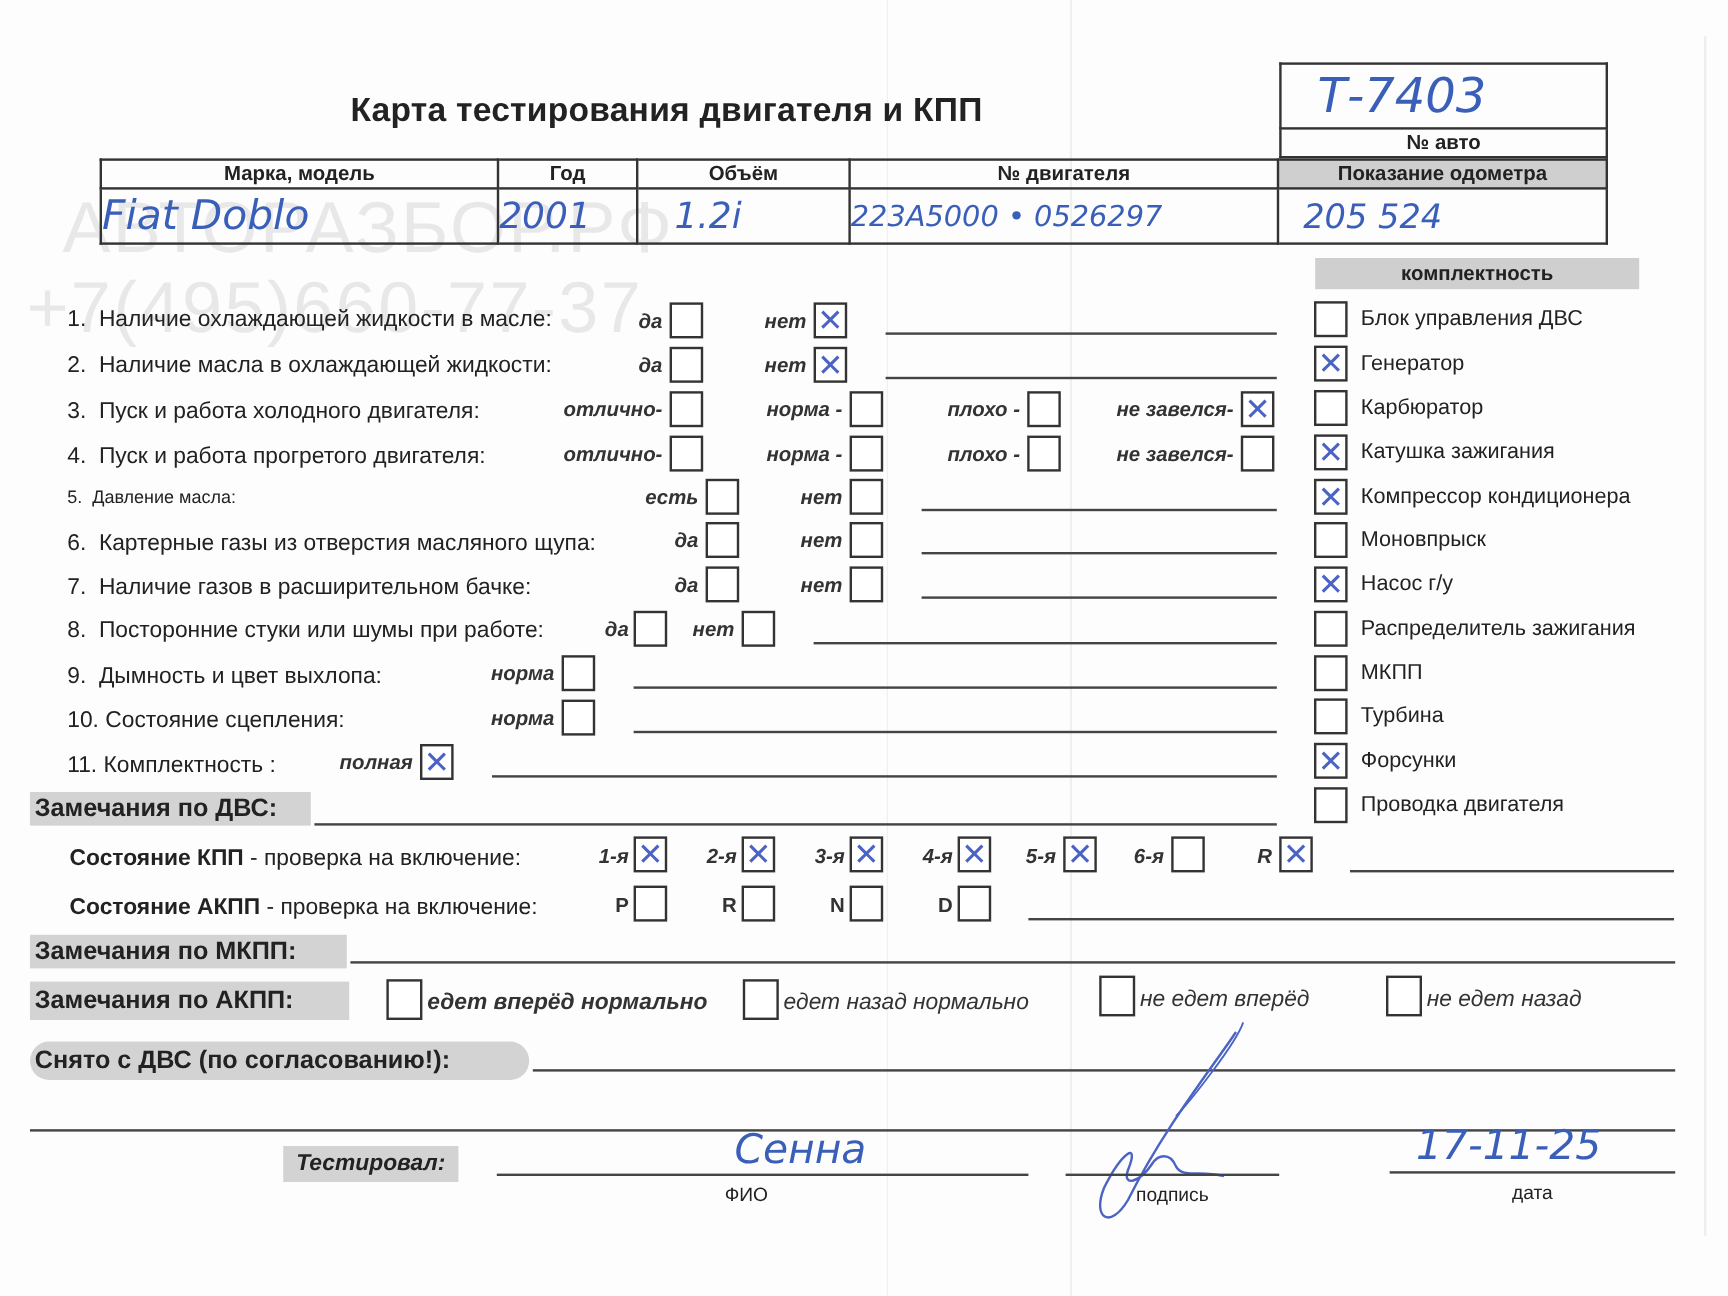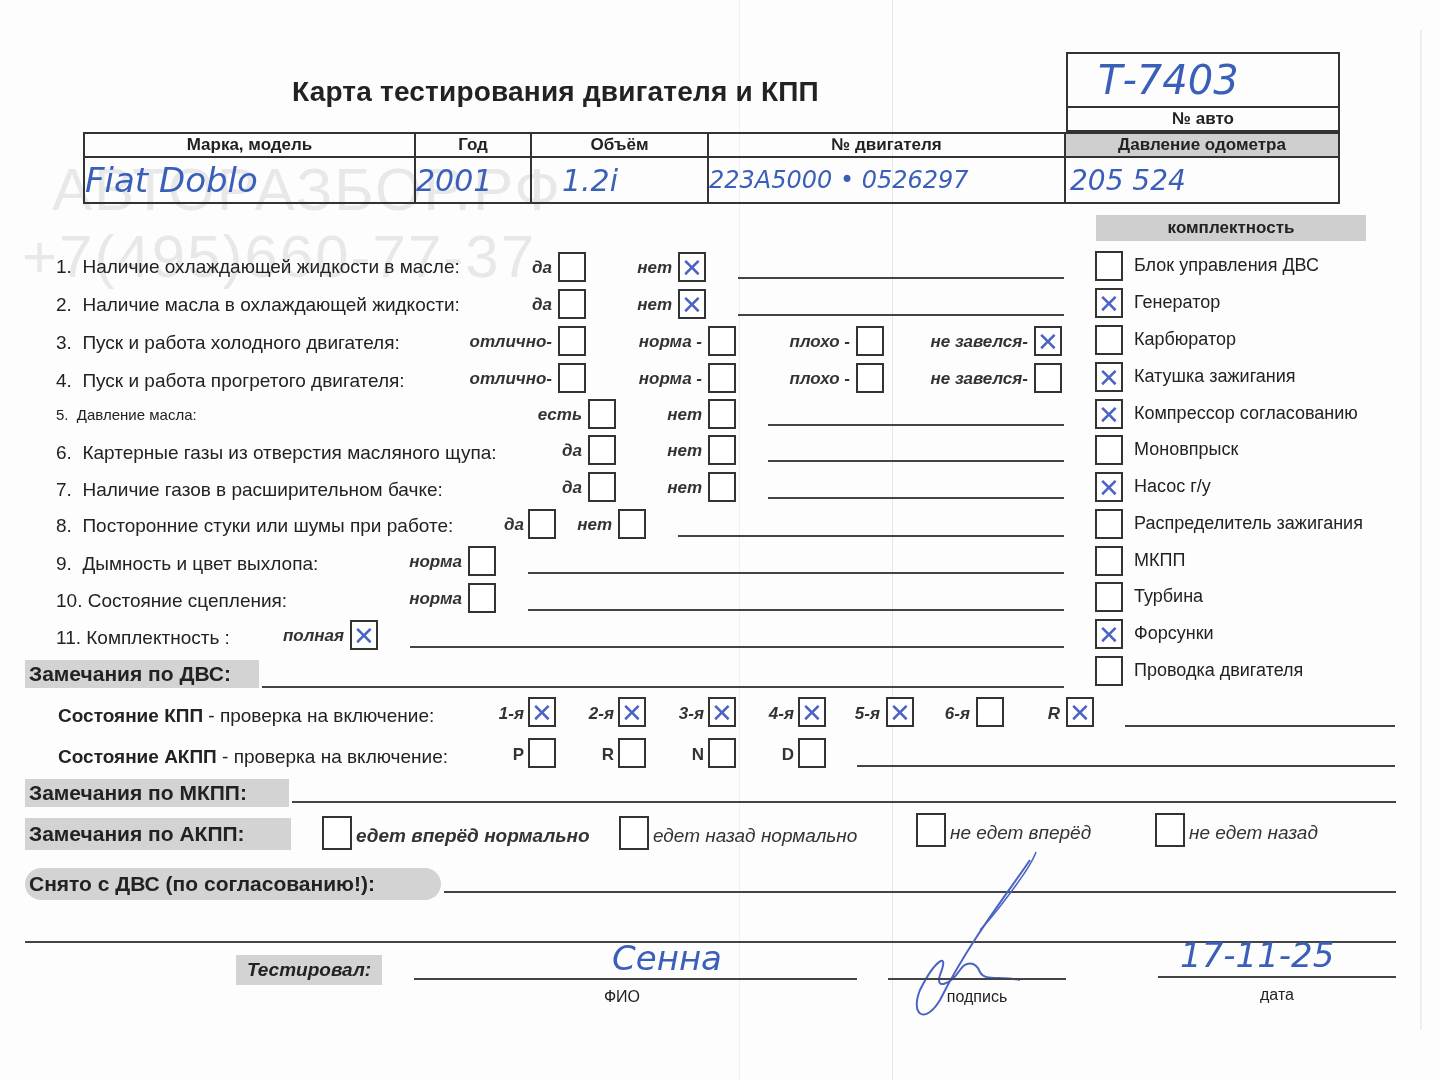--- a/index.html
+++ b/index.html
@@ -47,28 +47,28 @@
 </tbody>
   </table>
 
 <table class="hdr" style="left:83px;top:132px;width:1257px;">
   <tbody>
       <tr>
     <td class="th" style="width:329px;">Марка, модель</td>
     <td class="th" style="width:114px;">Год</td>
     <td class="th" style="width:175px;">Объём</td>
     <td class="th" style="width:355px;">№ двигателя</td>
-    <td class="th grey">Давление одометра</td>
+    <td class="th grey">Показание одометра</td>
   </tr>
   <tr>
     <td class="tv hand" style="font-size:34px;">Fiat Doblo</td>
     <td class="tv hand" style="font-size:30px;">2001</td>
     <td class="tv hand" style="font-size:30px;padding-left:30px;">1.2i</td>
     <td class="tv hand" style="font-size:24px;">223A5000 • 0526297</td>
-    <td class="tv hand" style="font-size:28px;padding-left:4px;">205 524</td>
+    <td class="tv hand" style="font-size:28px;padding-left:20px;">205 524</td>
   </tr>
 </tbody>
   </table>
 
 <div class="abs" style="left:1096px;top:215px;width:270px;height:26px;background:#cfcfcf;font-weight:bold;font-size:17px;text-align:center;line-height:26px;">комплектность</div>
 
 <div class="abs" style="left:56px;top:256px;font-size:19px;">
   <span>1.</span>&nbsp;
   <span>Наличие охлаждающей жидкости в масле:</span>
 </div>
@@ -199,21 +199,21 @@
   <div class="kit-label" style="left:1134px;top:329px;">Карбюратор</div>
 
   <div class="cb" style="left:1095px;top:362px;">
       <span class="x">✕</span>
     </div>
   <div class="kit-label" style="left:1134px;top:366px;">Катушка зажигания</div>
 
   <div class="cb" style="left:1095px;top:399px;">
       <span class="x">✕</span>
     </div>
-  <div class="kit-label" style="left:1134px;top:403px;">Компрессор согласованию</div>
+  <div class="kit-label" style="left:1134px;top:403px;">Компрессор кондиционера</div>
 
   <div class="cb" style="left:1095px;top:435px;"></div>
   <div class="kit-label" style="left:1134px;top:439px;">Моновпрыск</div>
 
   <div class="cb" style="left:1095px;top:472px;">
       <span class="x">✕</span>
     </div>
   <div class="kit-label" style="left:1134px;top:476px;">Насос г/у</div>
 
   <div class="cb" style="left:1095px;top:509px;"></div>

